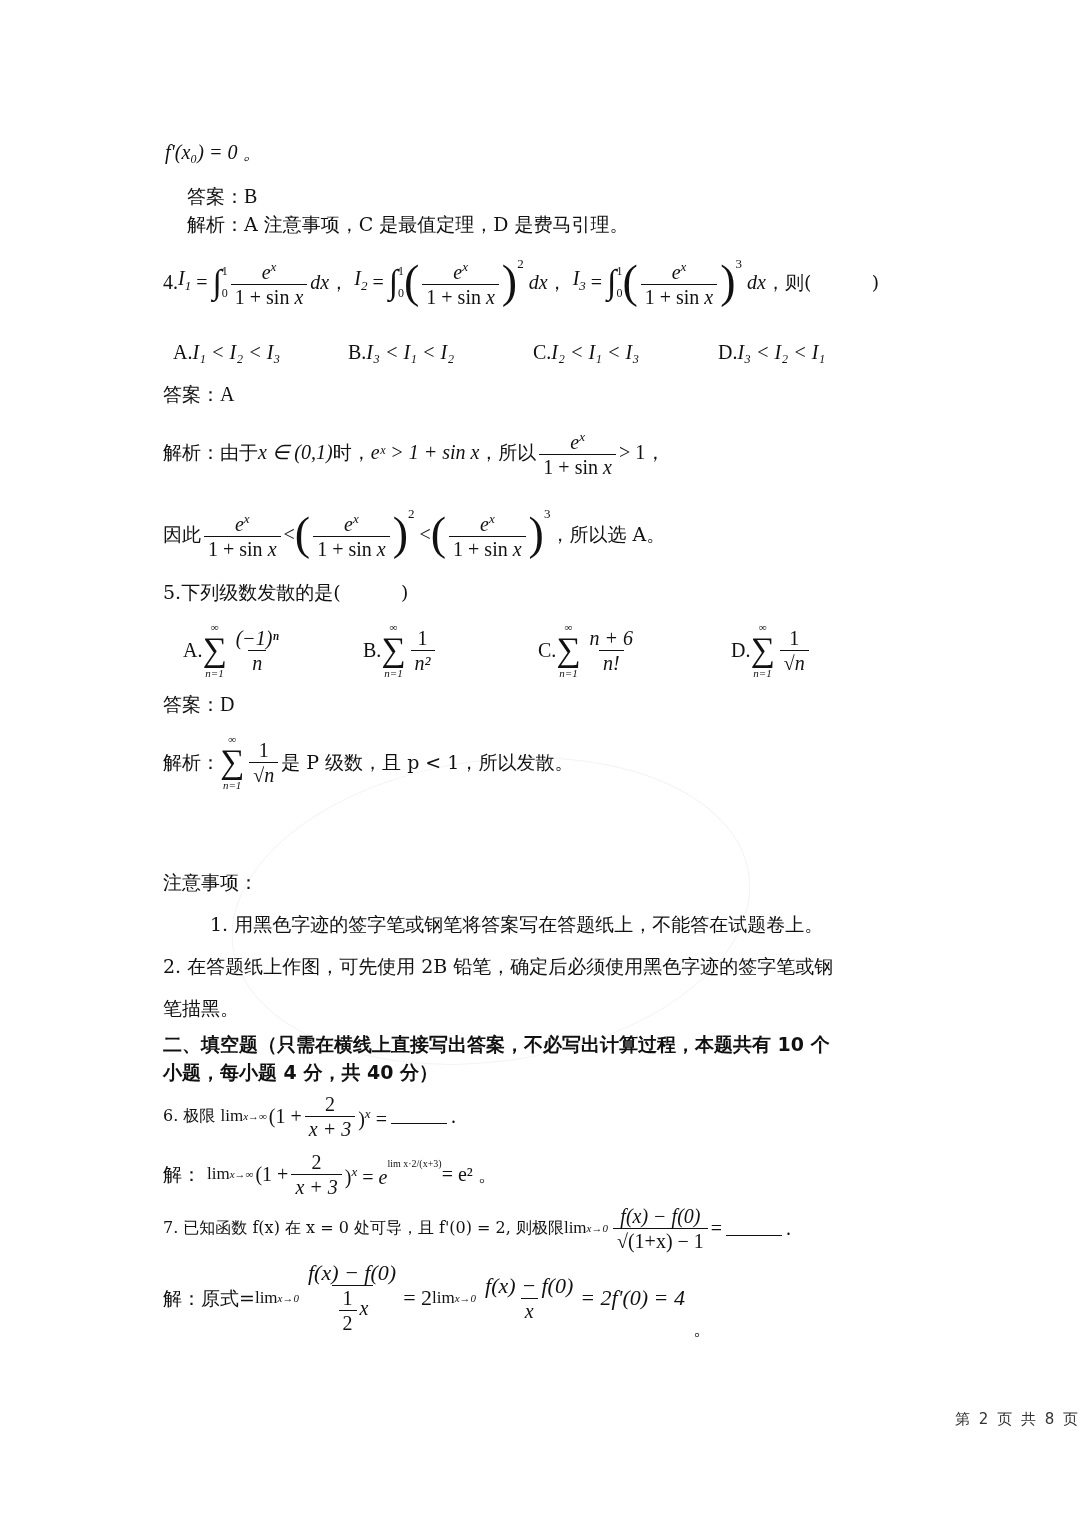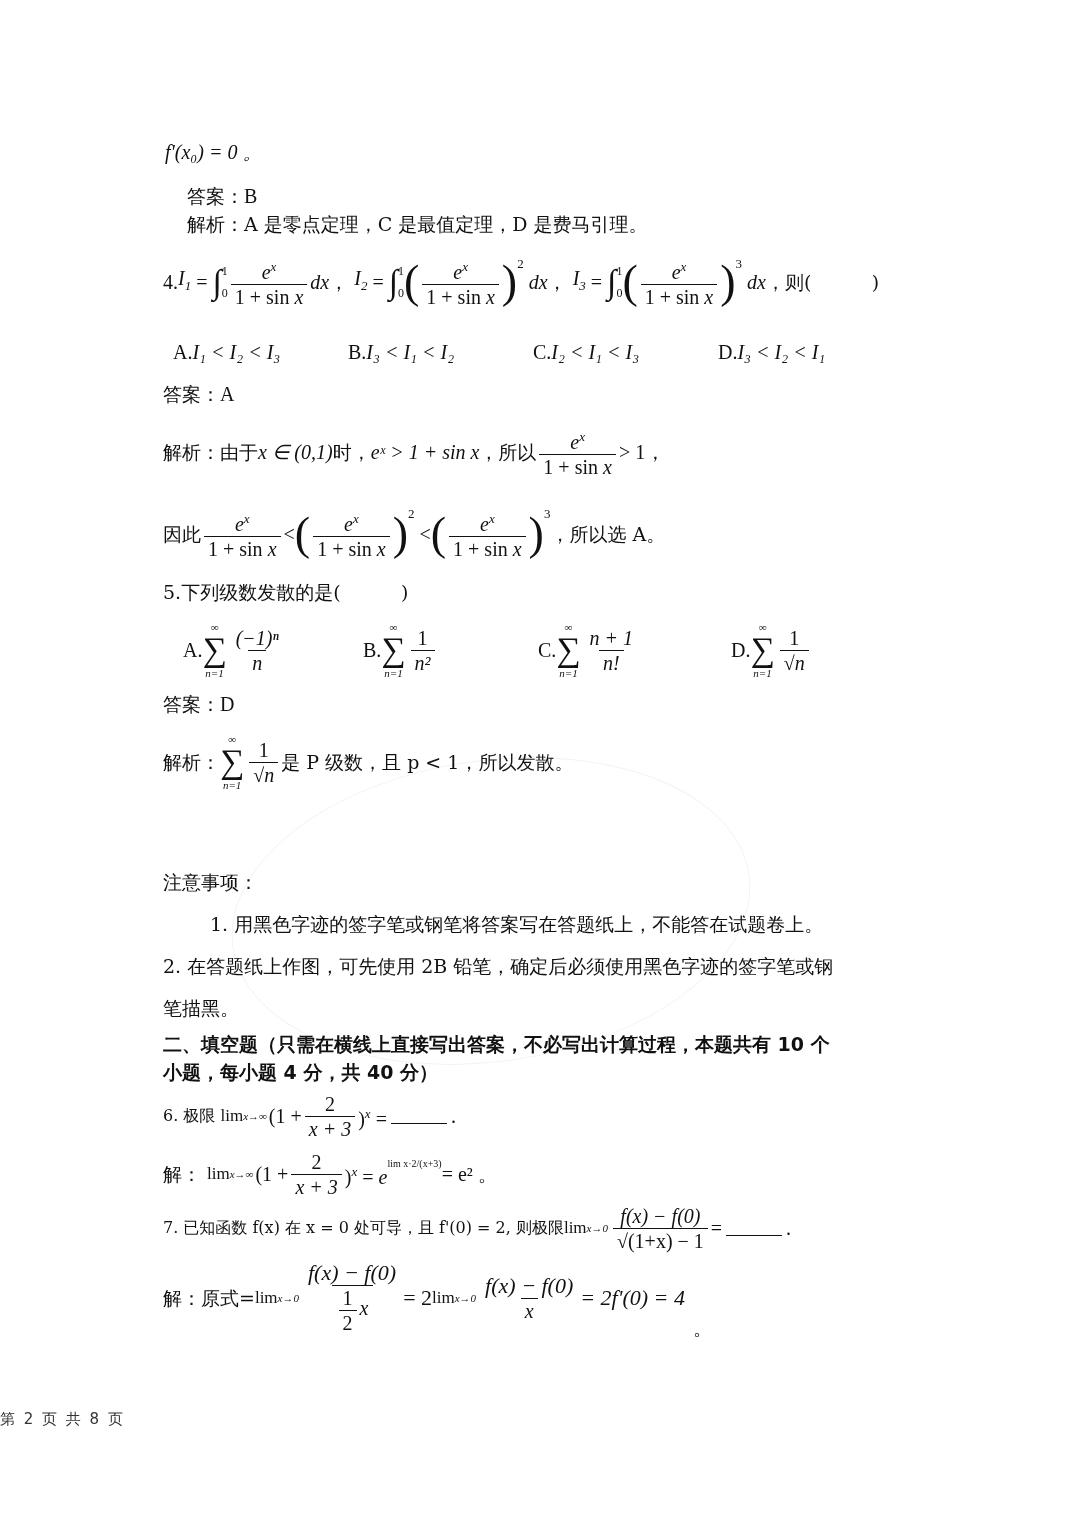--- a/index.html
+++ b/index.html
@@ -20,38 +20,38 @@
   .sumwrap .sig{font-size:34px;line-height:32px;font-family:"Liberation Serif",serif;}
   .limwrap{display:inline-flex;flex-direction:row;align-items:center;vertical-align:middle;margin-right:2px;}
   .limwrap .lw{font-size:17px;font-family:"Liberation Serif",serif;line-height:20px;}
   .limwrap .ls{font-size:11px;font-family:"Liberation Serif",serif;font-style:italic;line-height:12px;}
   .intwrap{display:inline-flex;align-items:center;vertical-align:middle;}
   .intwrap .is{font-size:34px;font-family:"Liberation Serif",serif;font-style:italic;}
   .intwrap .ib{display:inline-flex;flex-direction:column;font-size:12px;line-height:22px;font-family:"Liberation Serif",serif;}
   .section-title{position:absolute;left:0;width:1080px;text-align:center;font-size:25px;font-weight:bold;font-family:"DejaVu Sans",sans-serif;}
   .bold{font-weight:bold;font-family:"DejaVu Sans",sans-serif;font-size:19px;}
   .blank{display:inline-block;width:56px;border-bottom:1.3px solid #111;margin:0 4px;height:14px;}
-  .footer{position:absolute;left:0;width:1080px;text-align:left;top:1410px;font-size:15px;color:#333;font-family:"DejaVu Sans",sans-serif;letter-spacing:2px;}
+  .footer{position:absolute;left:0;width:1080px;text-align:right;top:1410px;font-size:15px;color:#333;font-family:"DejaVu Sans",sans-serif;letter-spacing:2px;}
   .watermark{position:absolute;left:230px;top:760px;width:520px;height:300px;border-radius:50%;
              border:1px solid rgba(0,0,0,0.05);transform:rotate(-8deg);pointer-events:none;}
 </style>
 </head>
 <body>
 
 <div class="page">
   <div class="watermark"></div>
 
   <div class="line" style="left:165px;top:140px;">
     <span class="m">f'(x₀) = 0 。</span>
   </div>
   <div class="line" style="left:187px;top:184px;text-align:right;">
     <span>答案：</span><span class="r">B</span>
   </div>
   <div class="line" style="left:187px;top:212px;">
-    <span>解析：</span><span>A 是零点定理，C 是最值定理，D 是费马引理。</span>
+    <span>解析：</span><span>A 注意事项，C 是最值定理，D 是费马引理。</span>
   </div>
 
   <div class="line" style="left:163px;top:252px;height:60px;display:flex;align-items:center;">
     <span class="r">4.</span>
     <span class="m">I<span class="sub">1</span></span>
       <span class="r">&nbsp;=&nbsp;</span>
     <span class="intwrap">
         <span class="is">∫</span>
         <span class="ib">
           <span>1</span>
@@ -182,21 +182,21 @@
         </span>
     </span>
     <span style="position:absolute;left:355px;display:flex;align-items:center;height:60px;">
       <span class="r">C.</span>
       <span class="sumwrap">
           <span class="lim">∞</span>
           <span class="sig">∑</span>
           <span class="lim">n=1</span>
         </span>
       <span class="frac">
-          <span class="num m">n + 1</span>
+          <span class="num m">n + 6</span>
           <span class="den m">n!</span>
         </span>
     </span>
     <span style="position:absolute;left:548px;display:flex;align-items:center;height:60px;">
       <span class="r">D.</span>
       <span class="sumwrap">
           <span class="lim">∞</span>
           <span class="sig">∑</span>
           <span class="lim">n=1</span>
         </span>

